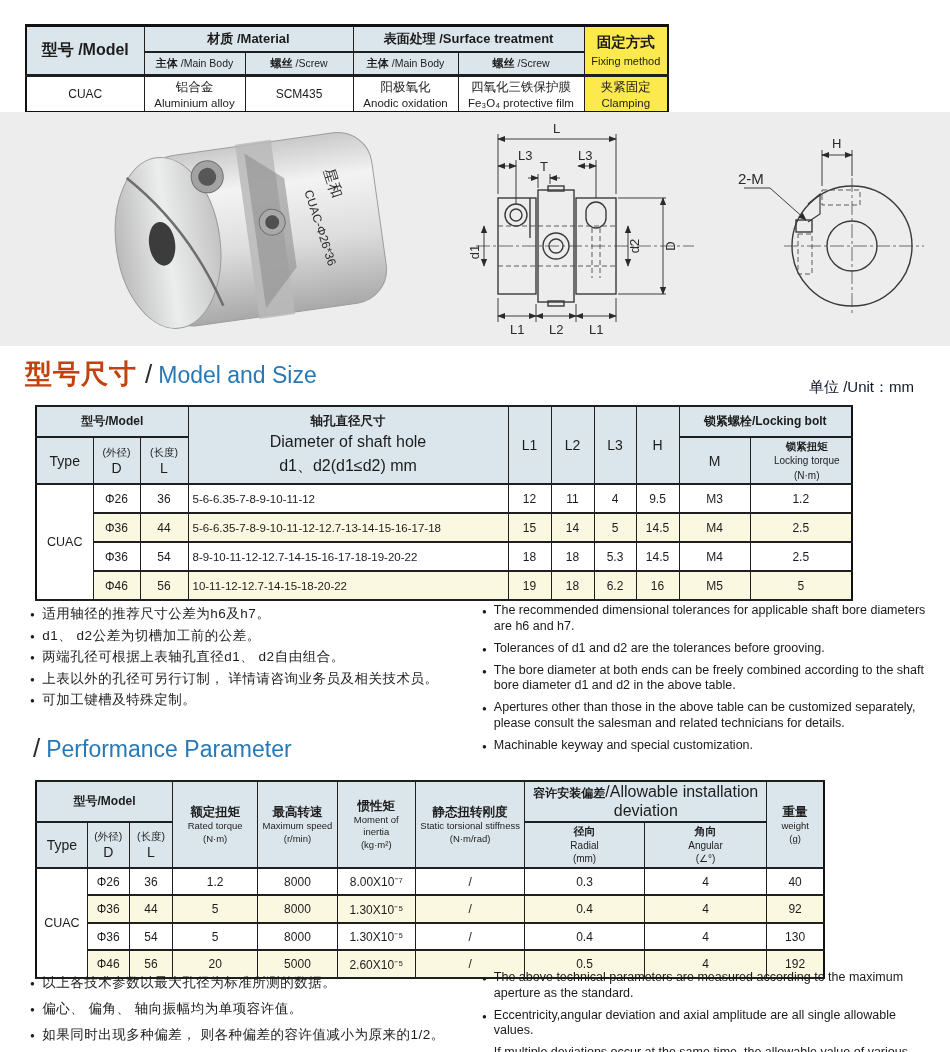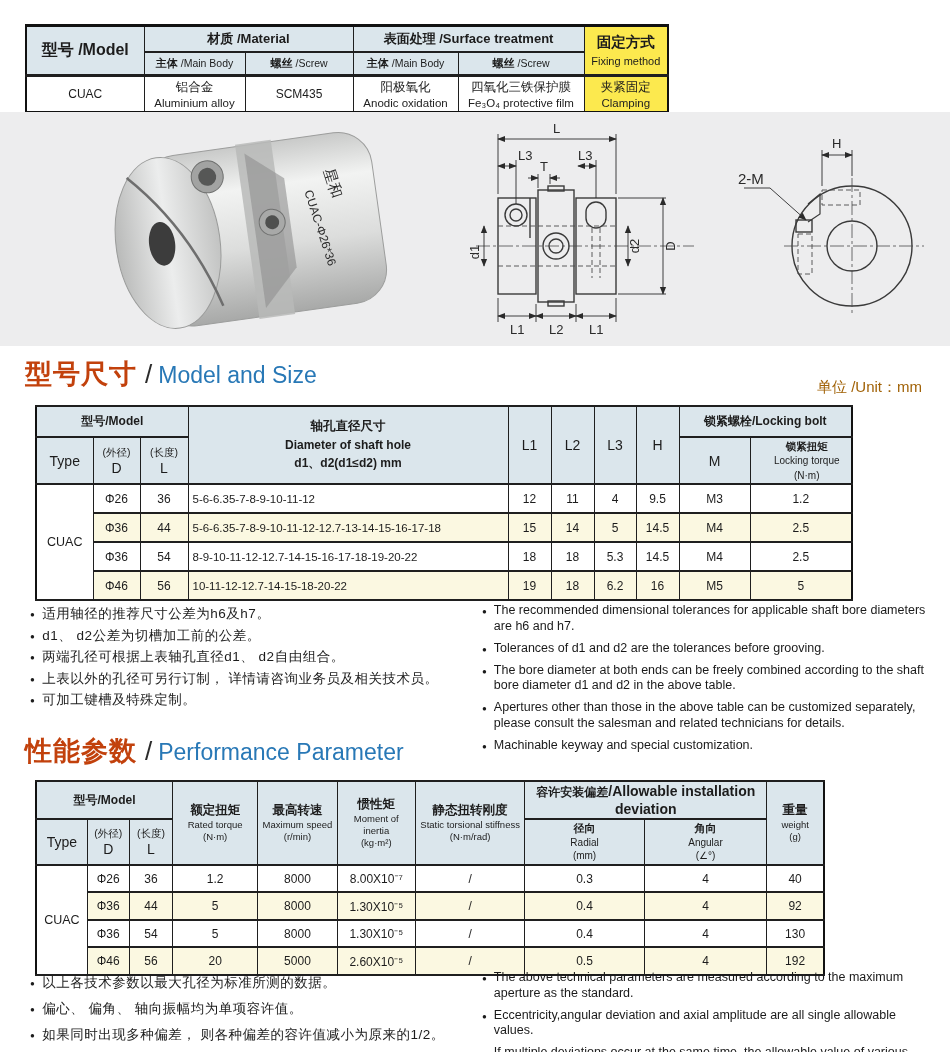--- a/index.html
+++ b/index.html
@@ -33,30 +33,30 @@
   .draw-center { position:absolute; left:458px; top:4px; width:266px; height:226px; }
   .draw-right { position:absolute; left:724px; top:12px; width:216px; height:212px; }
   svg text { font-family:"Liberation Sans", sans-serif; fill:#2a2a2a; }
   .dimtxt { font-size:13px; }
 
   
   .sec-title { position:absolute; display:flex; align-items:baseline; }
   .sec-title .zh { font-size:27px; font-weight:bold; color:#c2410c; letter-spacing:1px; }
   .sec-title .slash { font-size:26px; color:#2b2b2b; margin:0 6px 0 8px; font-weight:normal; }
   .sec-title .en { font-size:23px; color:#2878b6; }
-  .unit-label { position:absolute; right:28px; font-size:15px; color:#a16207; }
+  .unit-label { position:absolute; right:36px; font-size:15px; color:#0f172a; }
 
   
   .size-table { position:absolute; left:35px; top:405px; width:816px; }
   .size-table td { font-size:12px; }
   .size-table .hd { background:#dbe6ec; }
   .size-table .r1 { height:31px; font-size:12.5px; font-weight:bold; }
   .size-table .r2 { height:46px; }
   .size-table .bore-h { font-weight:bold; font-size:12.5px; line-height:1.5; }
-  .size-table .bore-h .en { font-weight:bold; font-size:12px;text-align:center; }
+  .size-table .bore-h .en { font-weight:normal; font-size:16px;text-align:center; }
   .size-table .small-zh { font-size:10.5px; font-weight:normal; }
   .size-table .big { font-size:14px; font-weight:normal; }
   .size-table .torq-h { font-size:10.5px; font-weight:bold; line-height:1.35;padding-left:14px; }
   .size-table .torq-h .en { font-weight:normal; font-size:10px; }
   .size-table tbody td { height:29px; background:#fff; }
   .size-table tbody tr.alt td { background:#fbf8e1; }
   .size-table tbody td.type-cell { background:#fff; font-size:12.5px; }
   .size-table tbody td.bores { text-align:left; font-size:11.5px; padding-left:4px; }
 
   
@@ -74,21 +74,21 @@
   .perf-table td { font-size:12px; }
   .perf-table .hd { background:#dbe6ec; }
   .perf-table .r1 { height:32px; font-size:12.5px; font-weight:bold; }
   .perf-table .r2 { height:44px; }
   .perf-table .small-zh { font-size:10.5px; font-weight:normal; }
   .perf-table .big { font-size:14px; font-weight:normal; }
   .perf-table .ph { font-weight:bold; font-size:12.5px; line-height:1.3; }
   .perf-table .ph .en { font-weight:normal; font-size:9.5px; display:block; }
   .perf-table .ph .unit { font-weight:normal; font-size:9.5px; display:block; }
   .perf-table .dev-h { font-size:12px; font-weight:bold; }
-  .perf-table .dev-h .en { font-size:14px; font-weight:bold; }
+  .perf-table .dev-h .en { font-size:16px; font-weight:normal; }
   .perf-table .sub { font-size:11px; font-weight:bold; line-height:1.35;margin-top:43px; }
   .perf-table .sub .en { font-weight:normal; font-size:10px; display:block; }
   .perf-table tbody td { height:27.5px; background:#fff; }
   .perf-table tbody tr.alt td { background:#fbf8e1; }
   .perf-table tbody td.type-cell { background:#fff; font-size:12.5px; }
 </style>
 </head>
 <body>
 
 <div class="page">
@@ -385,21 +385,20 @@
           <span>Apertures other than those in the above table can be customized separately, please consult the salesman and related technicians for details.</span>
         </li>
       <li>
           <span class="b">●</span>
           <span>Machinable keyway and special customization.</span>
         </li>
     </ul>
   </div>
 
   <div class="sec-title" style="left:25px; top:733px;">
-    <span class="zh">性能参数</span>
     <span class="slash">/</span>
     <span class="en">Performance Parameter</span>
   </div>
 
   <table class="perf-table">
     <colgroup>
       <col style="width:51px">
         <col style="width:42px">
         <col style="width:43px">
         <col style="width:85px">

